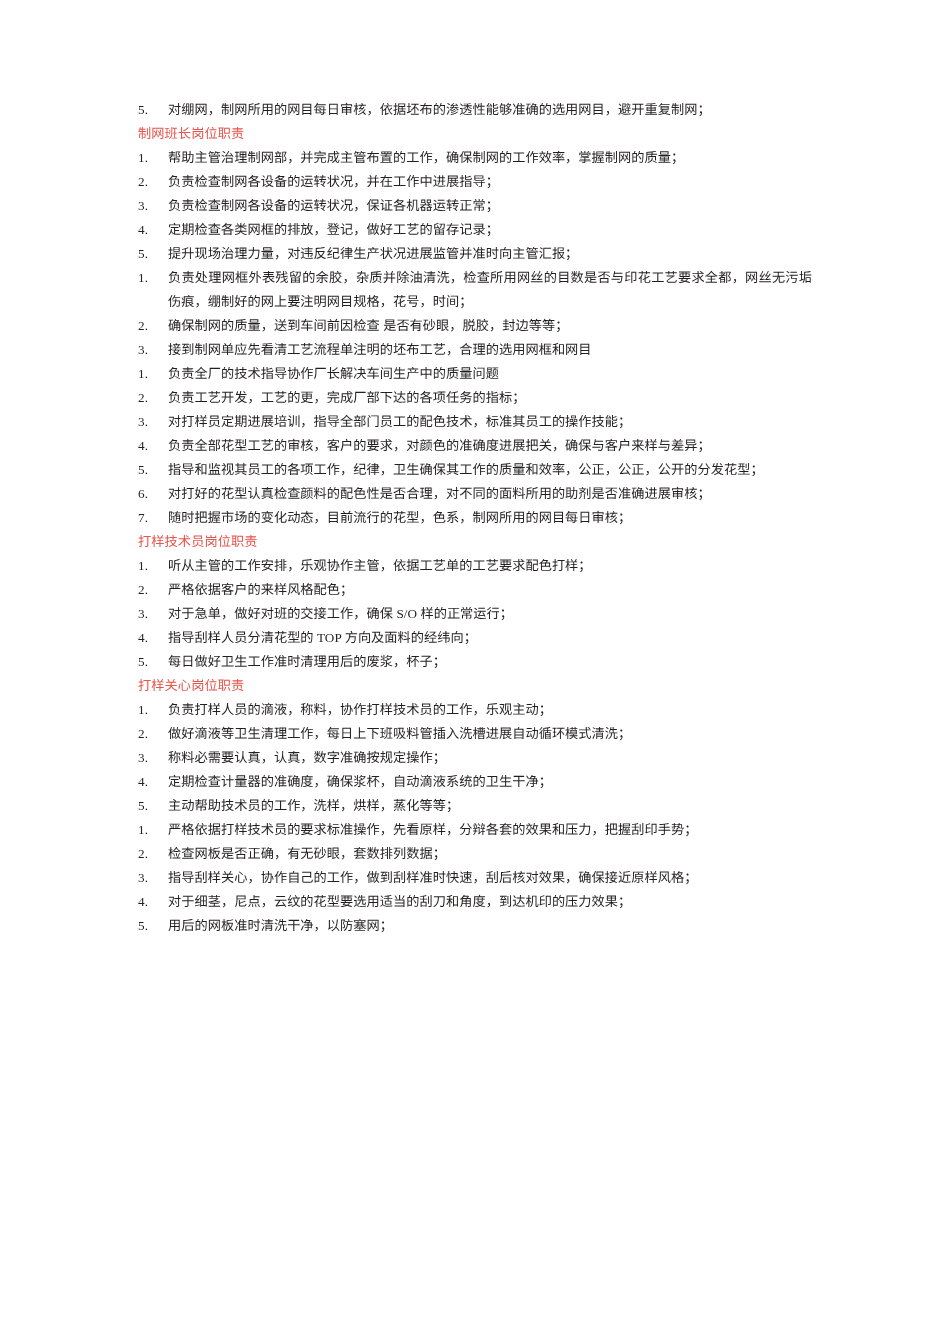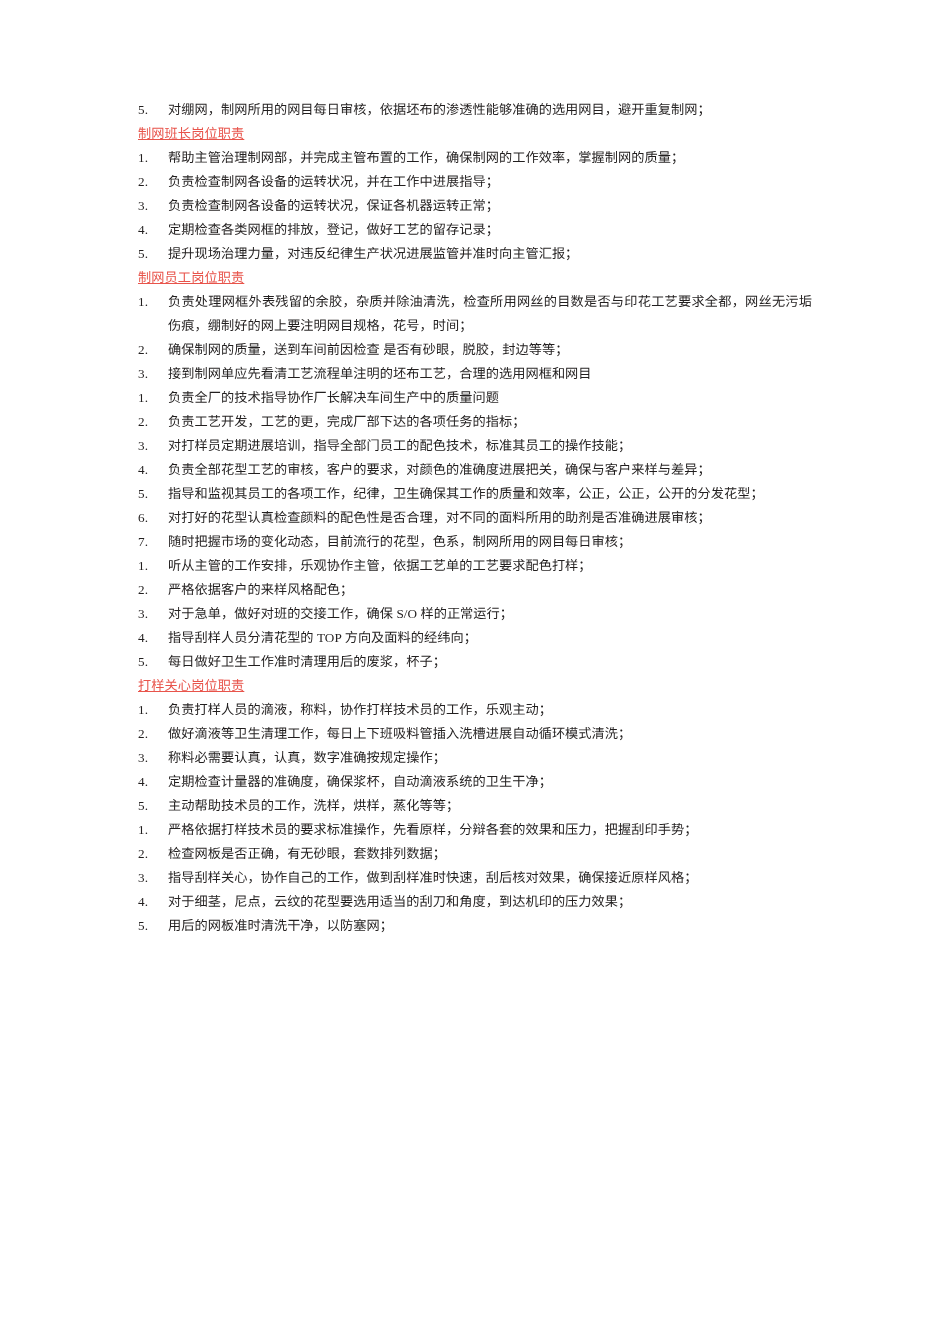--- a/index.html
+++ b/index.html
@@ -31,21 +31,20 @@
   }
   .section-heading {
     color: #e8544b;
     font-size: 13.2px;
     line-height: 24px;
     font-family: "Liberation Serif", "DejaVu Serif", serif;
     font-weight: 400;
     margin: 0;
     white-space: nowrap;
     letter-spacing: 0.1px;
-    text-decoration: underline;
   }
   ol.list {
     list-style: none;
     margin: 0;
     padding: 0;
     counter-reset: item;
   }
   ol.list > li {
     position: relative;
     counter-increment: item;
@@ -102,21 +101,20 @@
           </li>
           <li>
             <span class="txt">定期检查各类网框的排放，登记，做好工艺的留存记录；</span>
           </li>
           <li>
             <span class="txt">提升现场治理力量，对违反纪律生产状况进展监管并准时向主管汇报；</span>
           </li>
         </ol>
       </div>
       <div class="section">
-        <div class="section-heading">制网员工岗位职责</div>
         <ol class="list">
           <li>
             <span class="txt">负责处理网框外表残留的余胶，杂质并除油清洗，检查所用网丝的目数是否与印花工艺要求全都，网丝无污垢伤痕，绷制好的网上要注明网目规格，花号，时间；</span>
           </li>
           <li>
             <span class="txt">确保制网的质量，送到车间前因检查 是否有砂眼，脱胶，封边等等；</span>
           </li>
           <li>
             <span class="txt">接到制网单应先看清工艺流程单注明的坯布工艺，合理的选用网框和网目</span>
           </li>
@@ -141,20 +139,21 @@
           </li>
           <li>
             <span class="txt">对打好的花型认真检查颜料的配色性是否合理，对不同的面料所用的助剂是否准确进展审核；</span>
           </li>
           <li>
             <span class="txt">随时把握市场的变化动态，目前流行的花型，色系，制网所用的网目每日审核；</span>
           </li>
         </ol>
       </div>
       <div class="section">
+        <div class="section-heading">打样技术员岗位职责</div>
         <ol class="list">
           <li>
             <span class="txt">听从主管的工作安排，乐观协作主管，依据工艺单的工艺要求配色打样；</span>
           </li>
           <li>
             <span class="txt">严格依据客户的来样风格配色；</span>
           </li>
           <li>
             <span class="txt">对于急单，做好对班的交接工作，确保 S/O  样的正常运行；</span>
           </li>

